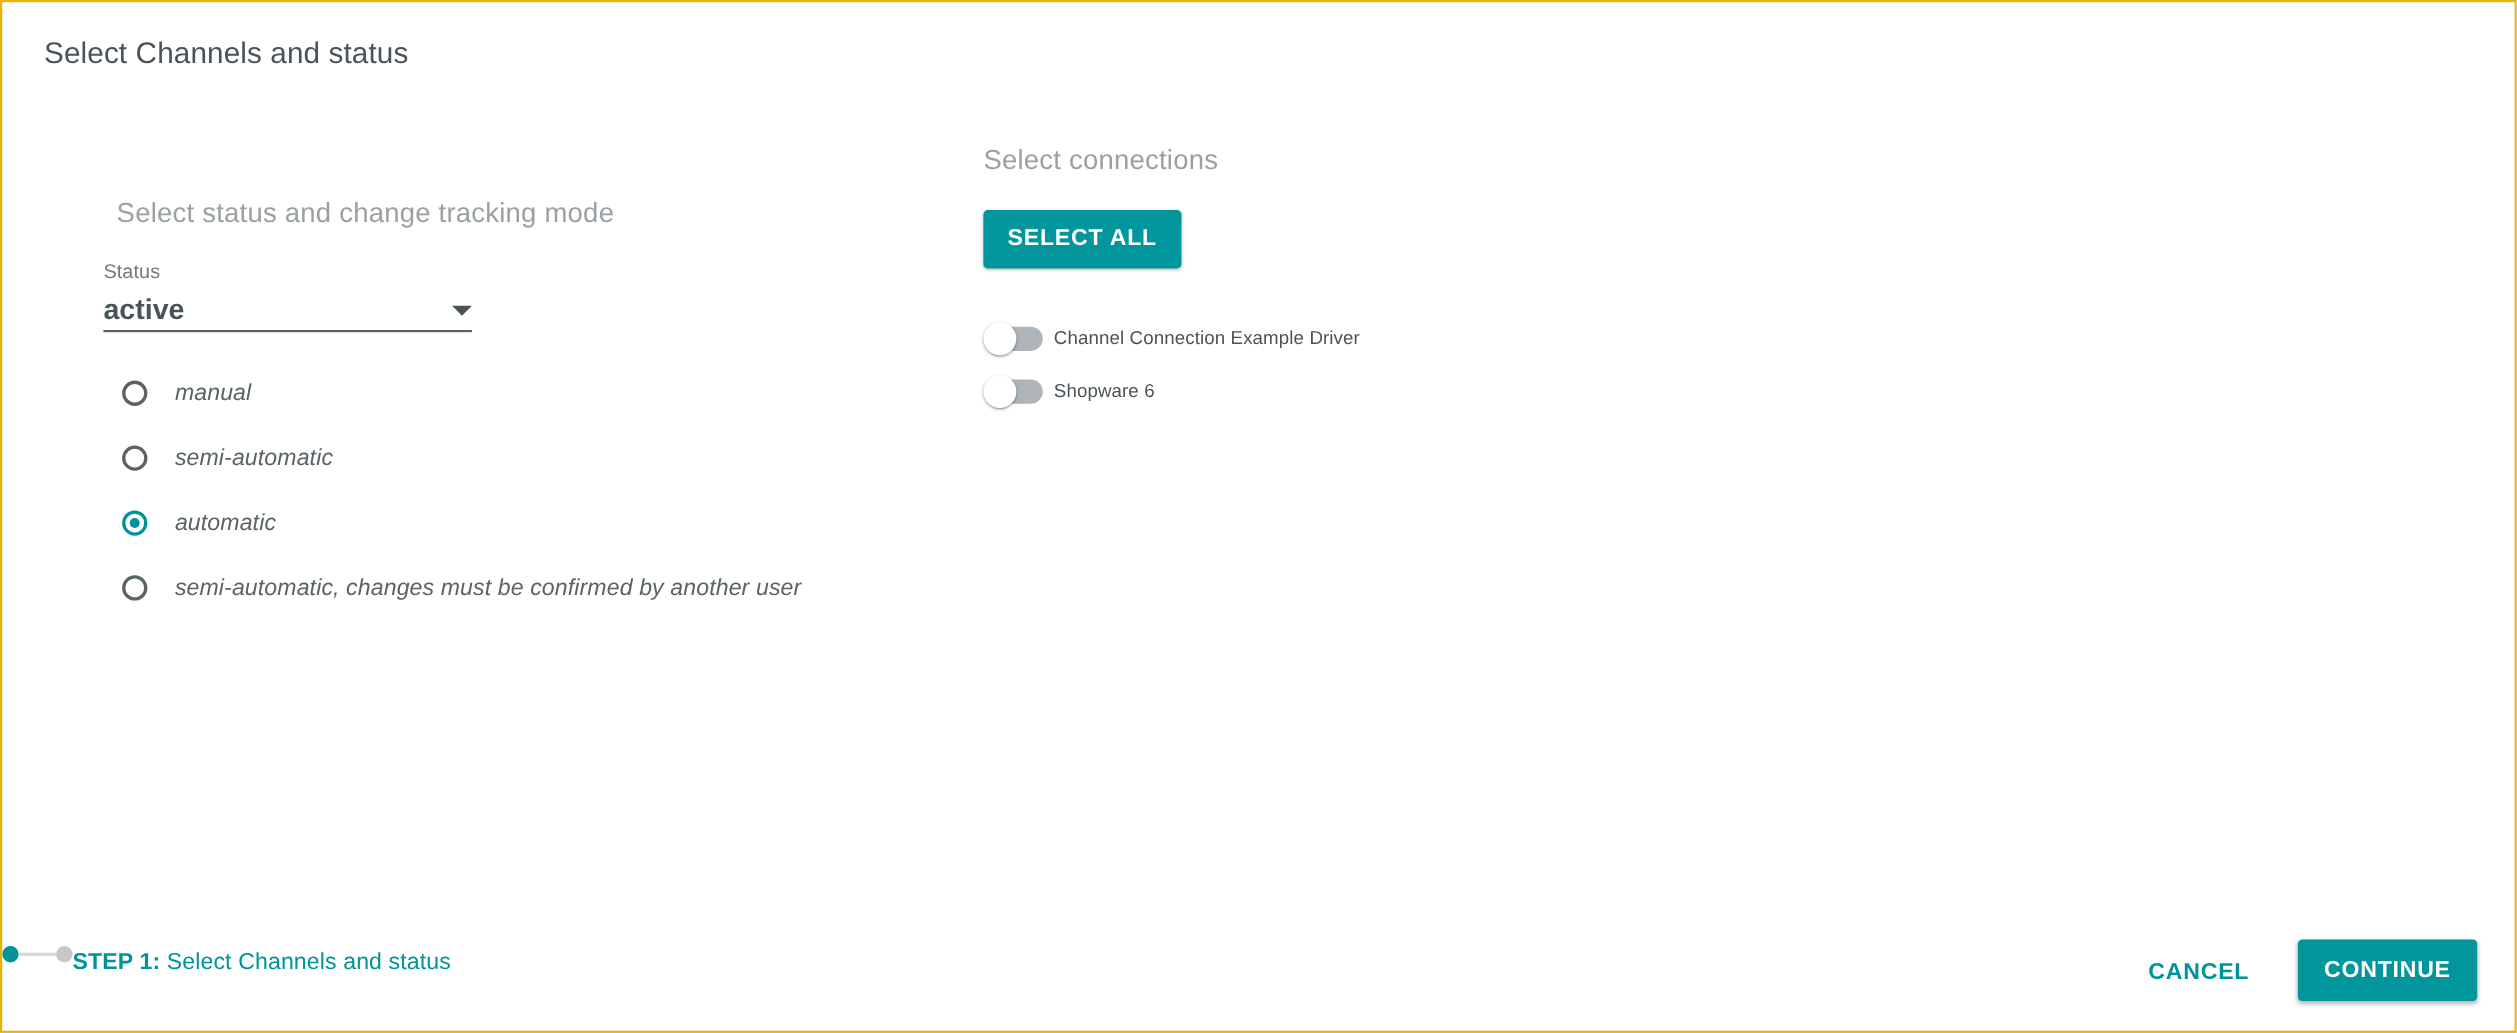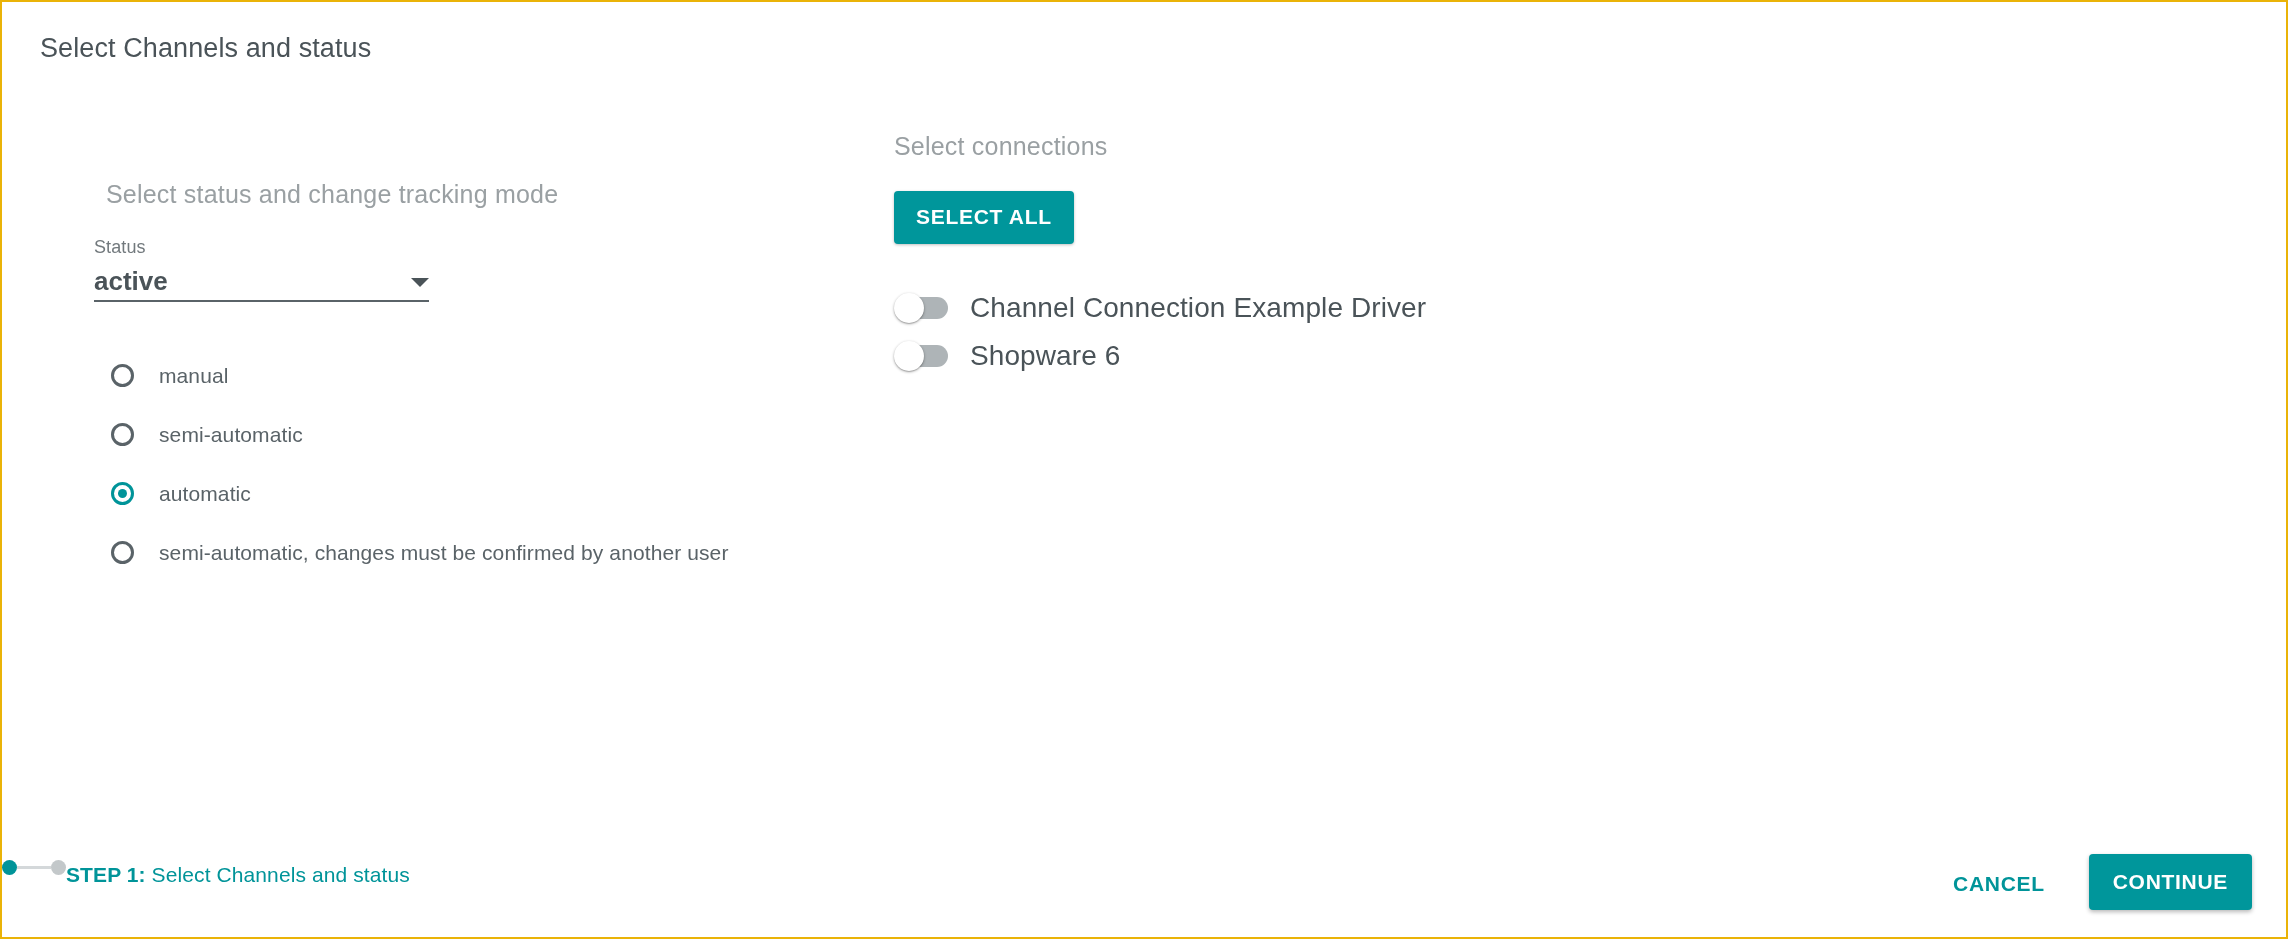--- a/index.html
+++ b/index.html
@@ -92,23 +92,23 @@
     border-top: 9px solid #4a5358;
     margin-bottom: 13px;
   }
 
   
   .radio-list {
     margin-top: 44px;
   }
   .radio-row {
     display: flex;
-    align-items: center;
     height: 59px;
     cursor: pointer;
+    font-style: italic;
   }
   .radio-mark {
     width: 23px;
     height: 23px;
     border-radius: 50%;
     border: 3px solid #5a6368;
     box-sizing: border-box;
     flex: 0 0 auto;
     margin-left: 5px;
     position: relative;
@@ -182,23 +182,23 @@
     position: absolute;
     left: 0;
     top: 0;
     width: 30px;
     height: 30px;
     border-radius: 50%;
     background: #ffffff;
     box-shadow: 0 1px 3px rgba(0,0,0,0.32), 0 1px 1px rgba(0,0,0,0.16);
   }
   .toggle-text {
-    font-size: 28px;
+    font-size: 17px;
     color: #4a5358;
-    margin-left: 20px;
+    margin-left: 8px;
     letter-spacing: 0.1px;
     white-space: nowrap;
   }
 
   
   .stepper {
     position: absolute;
     left: 0;
     right: 0;
     top: 846px;

